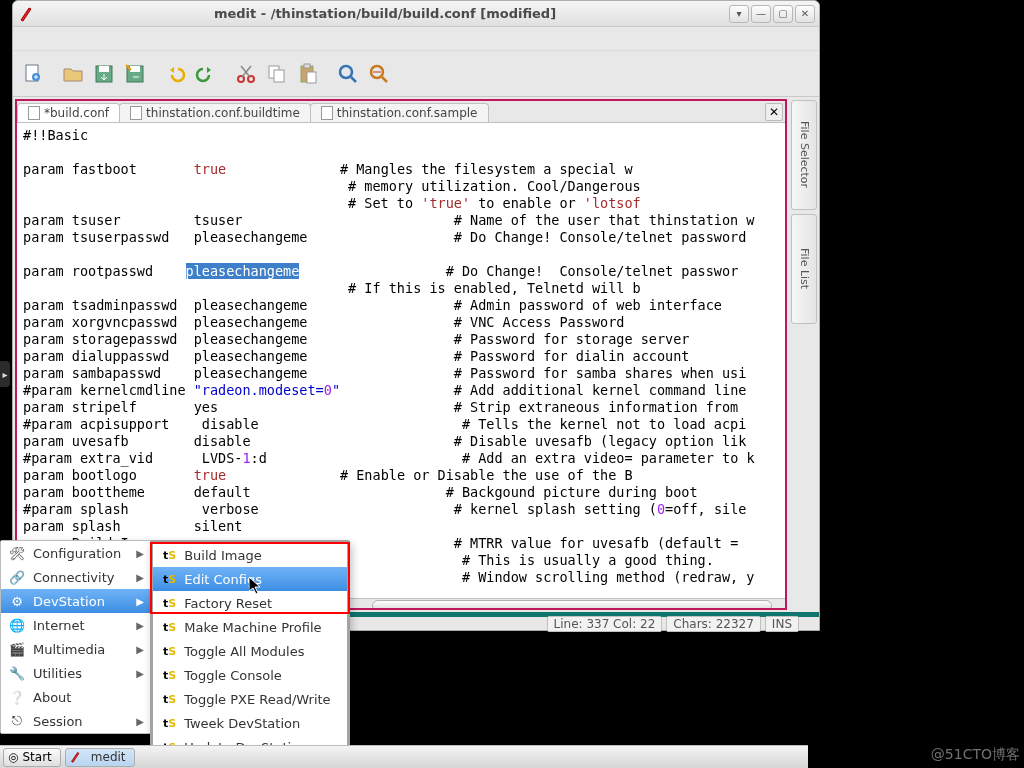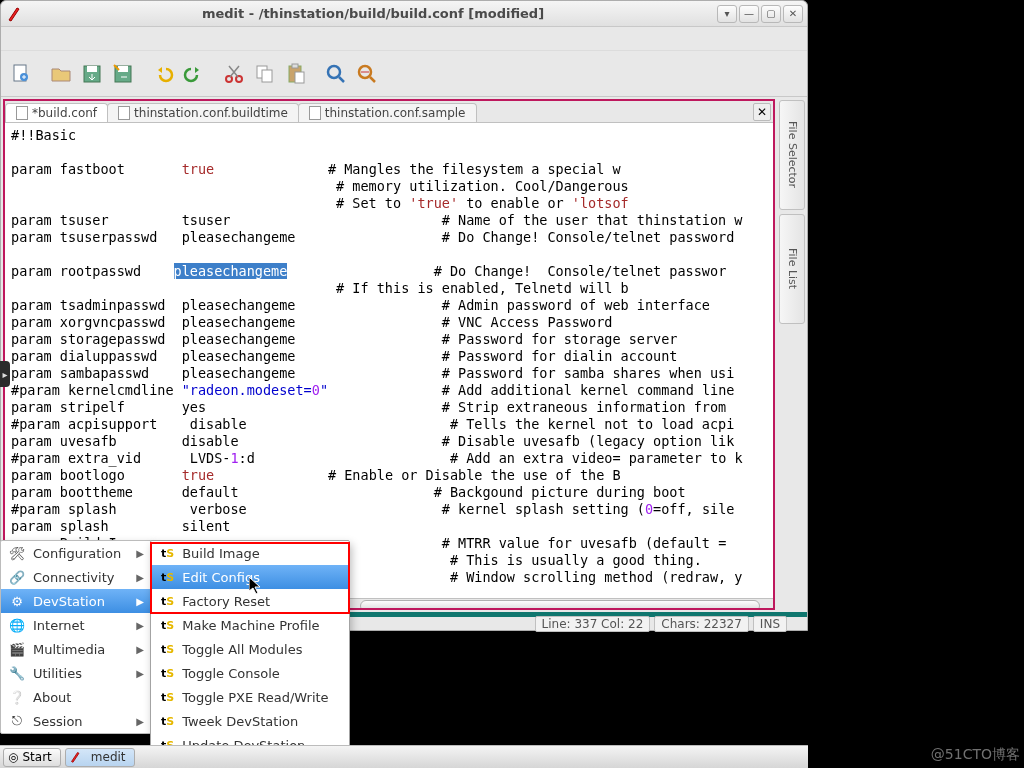--- a/index.html
+++ b/index.html
@@ -1,17 +1,17 @@
 <!DOCTYPE html>
 <html><head>
 <meta charset="utf-8">
 <style>
   * { margin: 0; padding: 0; box-sizing: border-box; }
   body { font-family: "DejaVu Sans", Arial, sans-serif; font-size: 12px; background: #000; width: 1024px; height: 768px; overflow: hidden; position: relative; }
-  .window { position: absolute; left: 0; top: 0; width: 808px; height: 631px; background: #e8e8e8; border: 1px solid #adadad; border-radius: 6px 6px 0 0; display: flex; flex-direction: column; }
+  .window { position: absolute; left: 12px; top: 0; width: 808px; height: 631px; background: #e8e8e8; border: 1px solid #adadad; border-radius: 6px 6px 0 0; display: flex; flex-direction: column; }
   .titlebar { height: 26px; background: linear-gradient(to bottom,#f5f5f5,#e0e0e0); border-bottom: 1px solid #c8c8c8; display: flex; align-items: center; border-radius: 6px 6px 0 0; }
   .title-icon { width: 16px; height: 16px; margin: 0 6px; }
   .title-text { flex: 1; text-align: center; font-weight: bold; color: #4a4a4a; font-size: 13px; }
   .winbtns { display: flex; gap: 2px; padding-right: 4px; }
   .winbtn { width: 20px; height: 18px; background: linear-gradient(to bottom,#fdfdfd,#e2e2e2); border: 1px solid #b8b8b8; border-radius: 3px; display: flex; align-items: center; justify-content: center; color: #555; font-size: 10px; }
   .menubar { height: 24px; background: #e8e8e8; display: flex; align-items: stretch; padding: 0 6px; border-bottom: 1px solid #dcdcdc; }
   .menuitem { padding: 0 10px; display: flex; align-items: center; font-size: 13px; color: #333; margin-top: 40px; }
   .toolbar { height: 46px; background: #e8e8e8; border-bottom: 1px solid #c8c8c8; display: flex; align-items: center; padding: 0 6px; gap: 3px; }
   .tbtn { width: 28px; height: 28px; display: flex; align-items: center; justify-content: center; border-radius: 3px; }
   .tsep { width: 6px; height: 28px; }
@@ -35,21 +35,21 @@
   .rtab { flex: 0 0 auto; height: 110px; border: 1px solid #c0c0c0; background: linear-gradient(to right,#f6f6f6,#e4e4e4); border-radius: 3px; display: flex; align-items: center; justify-content: center; }
   .rtab span { writing-mode: vertical-rl; font-size: 11px; color: #555; }
   .statusbar { height: 18px; background: #e8e8e8; border-top: 5px solid #0f766e; display: flex; align-items: center; justify-content: flex-end; font-size: 12px; color: #555; padding: 0 20px; gap: 4px; }
   .statusbar .sbox { border: 1px solid #c0c0c0; padding: 0 6px; border-radius: 2px; background: #f2f2f2; }
   .appmenu { position: absolute; left: 0; top: 540px; width: 153px; background: #fff; border: 1px solid #bcbcbc; border-radius: 2px; box-shadow: 2px 4px 8px rgba(0,0,0,0.25); }
   .appmenu .mi { height: 24px; display: flex; align-items: center; padding: 0 8px; gap: 8px; font-size: 13px; color: #333; }
   .appmenu .mi.sel { background: linear-gradient(to bottom,#6fb3f7,#3d8fe3); color: #fff; }
   .appmenu .mi .arr { margin-left: auto; color: #666; font-size: 10px; }
   .appmenu .mi.sel .arr { color: #fff; }
   .mic { width: 16px; height: 16px; display: inline-flex; align-items: center; justify-content: center; }
-  .submenu { position: absolute; left: 150px; top: 540px; width: 200px; background: #fff; border: 1px solid #a3a3a3; border-radius: 2px; box-shadow: 2px 4px 8px rgba(0,0,0,0.25); }
+  .submenu { position: absolute; left: 150px; top: 540px; width: 200px; background: #fff; border: 3px solid #a3a3a3; border-radius: 2px; box-shadow: 2px 4px 8px rgba(0,0,0,0.25); }
   .submenu .mi { height: 24px; display: flex; align-items: center; padding: 0 10px; gap: 8px; font-size: 13px; color: #333; }
   .submenu .mi.sel { background: linear-gradient(to bottom,#6fb3f7,#3d8fe3); color: #fff; }
   .tsic { font-weight: bold; font-size: 11px; }
   .tsic .t { color: #000; } .tsic .s { color: #e6b800; }
   .redbox { position: absolute; border: 2px solid #f00; pointer-events: none; }
   .taskbar { position: absolute; left: 0; top: 745px; width: 808px; height: 23px; background: linear-gradient(to bottom,#f4f4f4,#d6d6d6); border-top: 1px solid #bcbcbc; display: flex; align-items: center; padding: 0 3px; gap: 4px; }
   .startbtn { height: 19px; padding: 0 8px 0 4px; border: 1px solid #adadad; background: linear-gradient(to bottom,#fbfbfb,#dedede); border-radius: 3px; display: flex; align-items: center; gap: 4px; font-size: 12px; }
   .taskbtn { height: 19px; padding: 0 8px 0 4px; border: 1px solid #adadad; background: linear-gradient(to bottom,#d4e6f8,#b8d4f0); border-radius: 3px; display: flex; align-items: center; gap: 9px; font-size: 12px; color: #333; }
   .watermark { position: absolute; right: 4px; bottom: 4px; color: #bbb; font-size: 14px; opacity: 0.6; }
   .cursor { position: absolute; width: 14px; height: 20px; pointer-events: none; }

